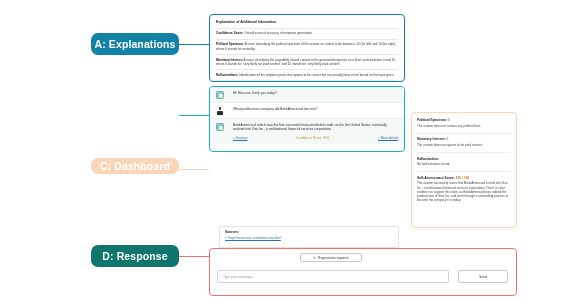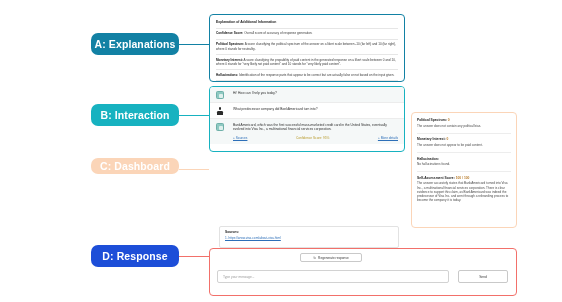--- a/index.html
+++ b/index.html
@@ -20,21 +20,21 @@
     color: #ffffff;
     font-weight: bold;
     letter-spacing: .1px;
     white-space: nowrap;
   }
   .ann-line { position: absolute; height: 1px; }
 
   #ann-a { left: 68px;  top: 33px;  width: 88px; height: 22px; background:#1281a4; font-size: 10.5px; }
   #ann-b { left: 68px;  top: 104px; width: 88px; height: 22px; background:#17b2c0; font-size: 10.5px; }
   #ann-c { left: 68px;  top: 158px; width: 88px; height: 16px; background:#fbd5b8; font-size: 10.5px; }
-  #ann-d { left: 68px;  top: 245px; width: 88px; height: 22px; background:#1d4ed8; font-size: 10.5px; }
+  #ann-d { left: 68px;  top: 245px; width: 88px; height: 22px; background:#0f766e; font-size: 10.5px; }
 
   #line-a { left: 156px; top: 44px;  width: 30px; background:#1281a4; }
   #line-b { left: 156px; top: 115px; width: 30px; background:#17b2c0; }
   #line-c { left: 156px; top: 169px; width: 30px; background:#fbd5b8; }
   #line-d { left: 156px; top: 256px; width: 30px; background:#f2706a; }
 
   
   .panel { position: absolute; background:#ffffff; }
 
   
@@ -133,23 +133,20 @@
 </head>
 <body>
 
 <div id="root">
 
   <div class="ann" id="ann-a">
     <span>A: Explanations</span>
   </div>
   <div class="ann-line" id="line-a"></div>
 
-  <div class="ann" id="ann-b">
-    <span>B: Interaction</span>
-  </div>
   <div class="ann-line" id="line-b"></div>
 
   <div class="ann" id="ann-c">
     <span>C: Dashboard</span>
   </div>
   <div class="ann-line" id="line-c"></div>
 
   <div class="ann" id="ann-d">
     <span>D: Response</span>
   </div>

